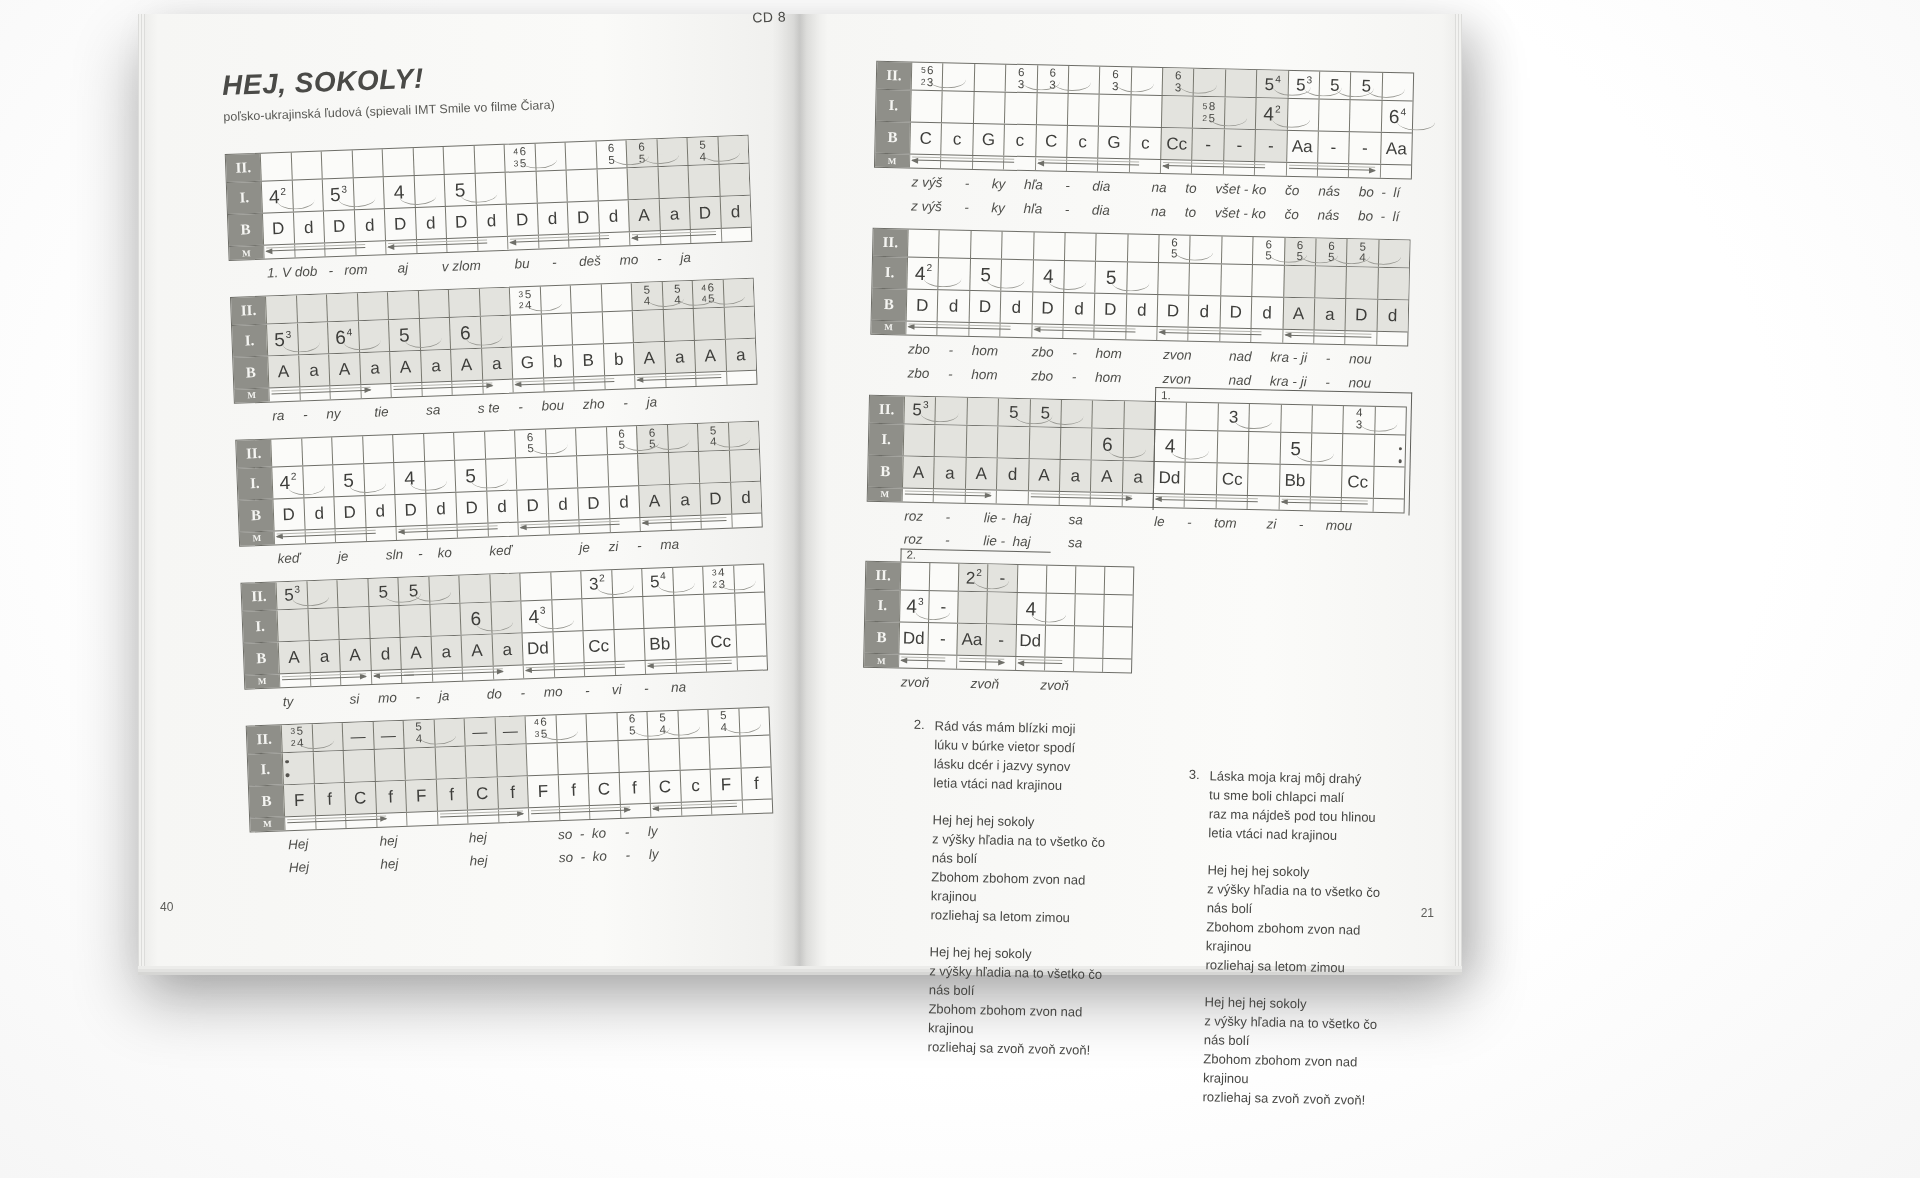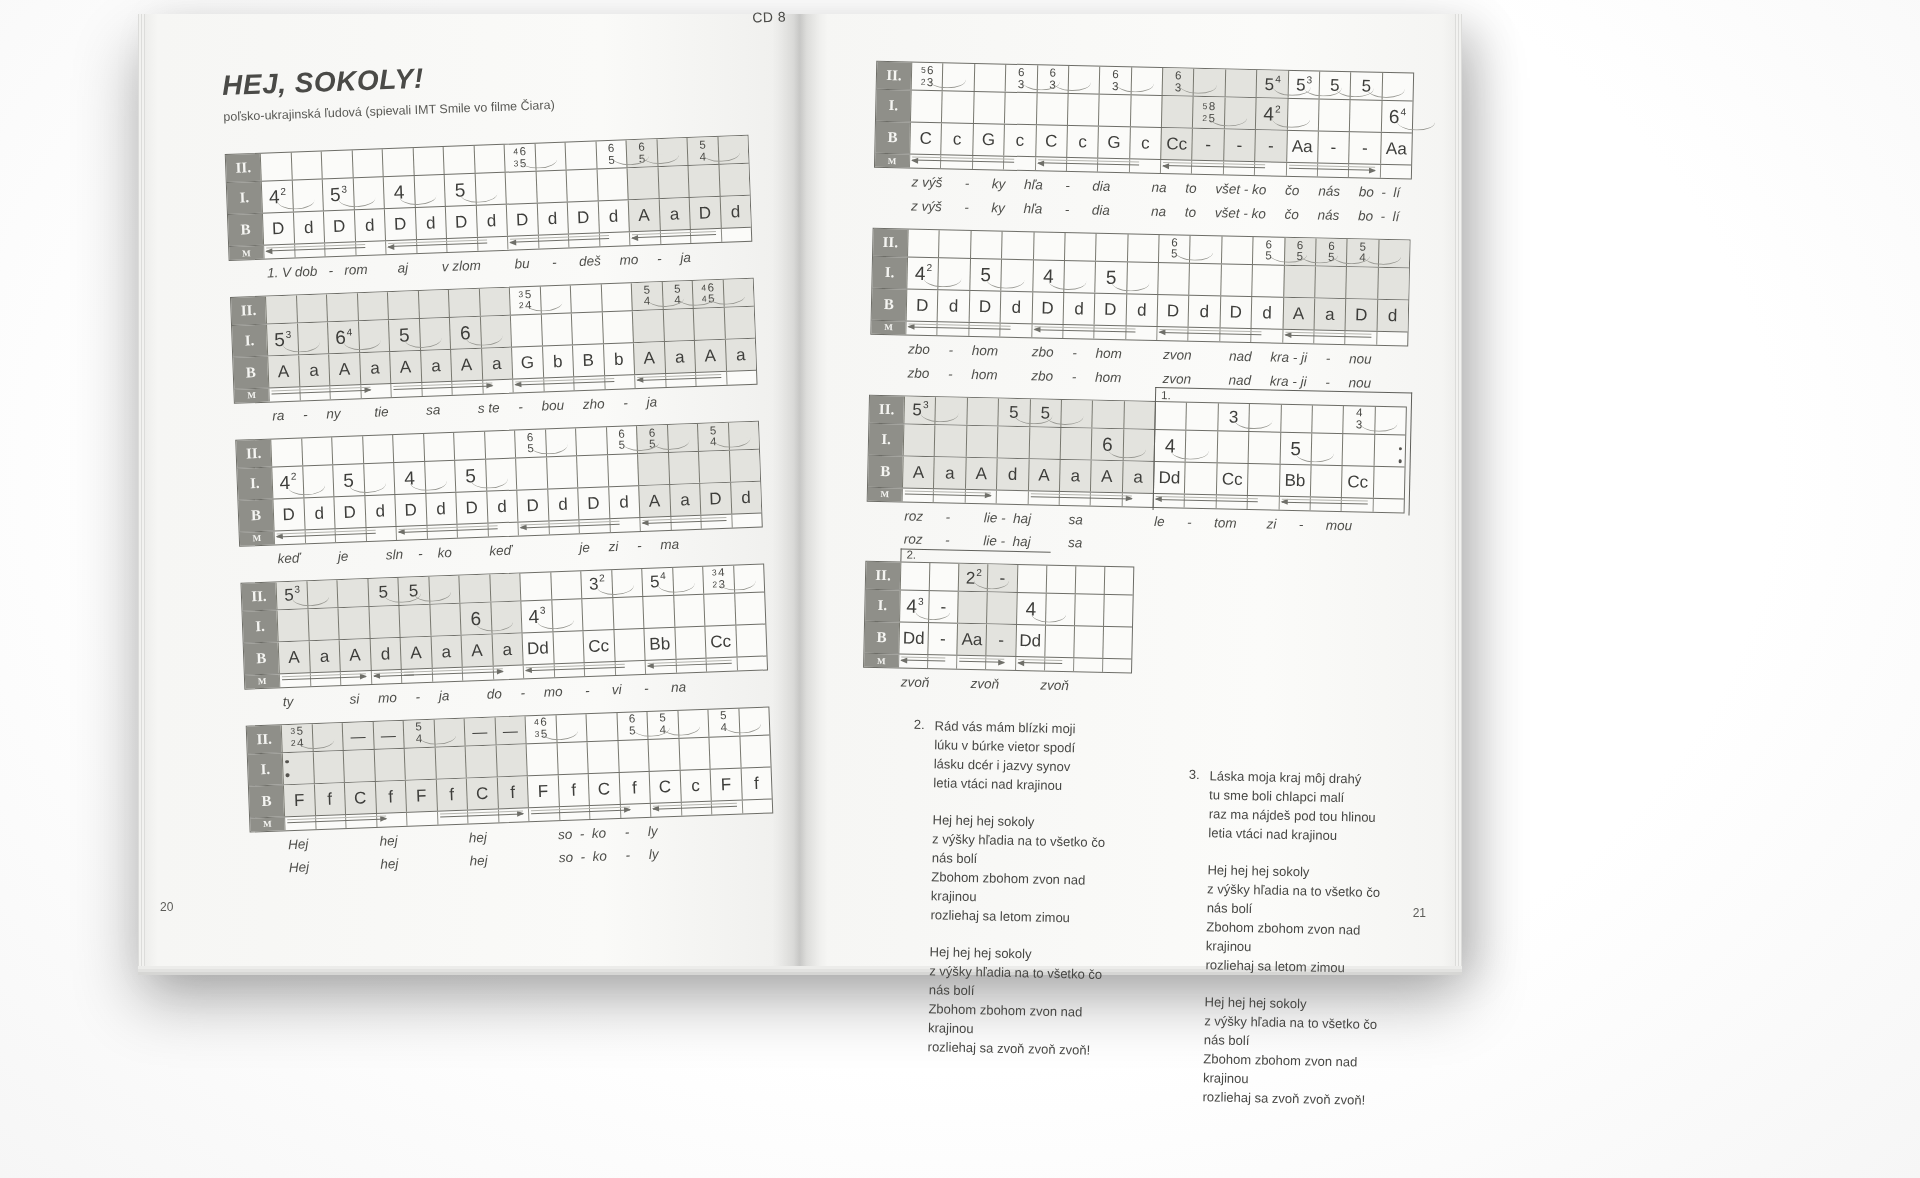--- a/index.html
+++ b/index.html
@@ -23,21 +23,21 @@
     pointer-events:none;z-index:5;}
 
   .content{position:absolute;inset:0;}
   .content.cl{padding:55px 52px 0 86px;transform:rotate(-2.1deg);transform-origin:60px 120px;}
   .content.cr{padding:46px 48px 0 76px;transform:rotate(1.25deg);transform-origin:40px 60px;}
 
   .cd{position:absolute;right:10px;top:16px;font-size:14px;color:#4c4c49;letter-spacing:.5px;}
   .title{font-size:28px;font-weight:bold;font-style:italic;letter-spacing:.5px;color:#4a4a47;margin:2px 0 8px 0;}
   .subtitle{font-size:12.5px;color:#5a5a56;margin:0 0 30px 0;}
   .pnum{position:absolute;bottom:52px;font-size:12px;color:#5c5c58;}
-  .pnum.pl{left:22px;}  .pnum.pr{right:36px;bottom:46px;}
+  .pnum.pl{left:22px;}  .pnum.pr{right:28px;bottom:46px;}
 
   
   .gblock{margin-bottom:12px;}
   .grid{--lw:34px;position:relative;border:1.3px solid #6d6d67;background:#fbfbf9;box-sizing:border-box;width:100%;}
   .row{display:flex;border-top:1px solid #6d6d67;position:relative;}
   .row:first-child{border-top:none;}
   .rII{height:27px;} .rI{height:31px;} .rB{height:31px;} .rM{height:13px;}
   .lab{flex:0 0 34px;width:34px;background:#8f8f89;color:#f5f5f2;
     font-family:"Liberation Serif","DejaVu Serif",serif;font-weight:bold;
     display:flex;align-items:center;justify-content:center;font-size:15px;}
@@ -820,21 +820,21 @@
                 <div class="repstart">
                   <div class="rdot"></div>
                   <div class="rdot"></div>
                 </div>
               </div>
               <div class="lyr">Hej                   hej                   hej                   so  -  ko     -     ly</div>
               <div class="lyr">Hej                   hej                   hej                   so  -  ko     -     ly</div>
             </div>
           </div>
       </div>
-      <div class="pnum pl">20</div>
+      <div class="pnum pl">40</div>
     </div>
 
     <div class="page right">
       <div class="content cr">
         <div id="rgrids">
             <div class="gblock">
               <div class="grid">
                 <div class="row rII">
                   <div class="lab">II.</div>
                   <div class="cell tie">

